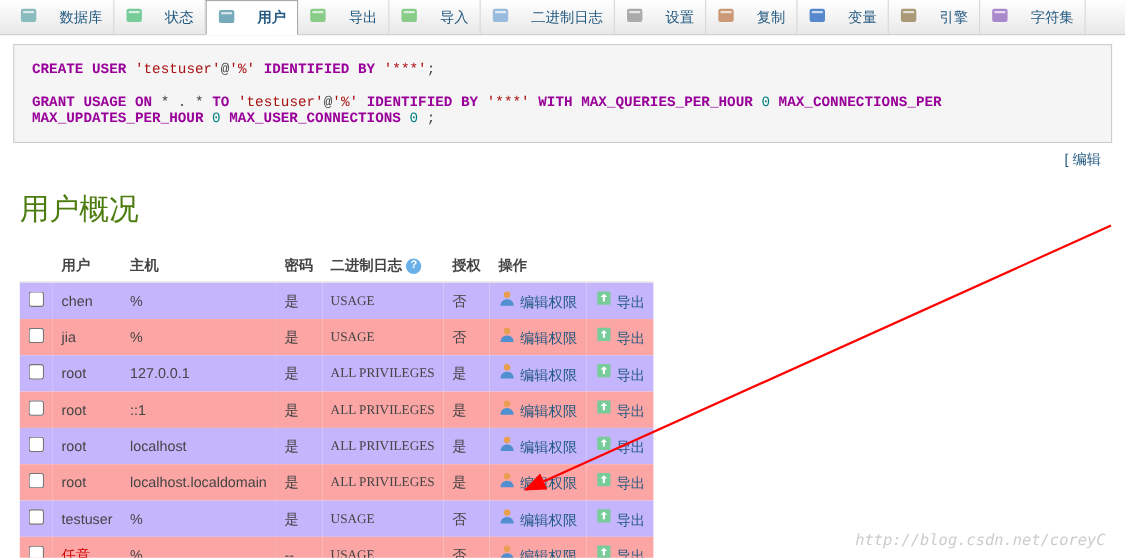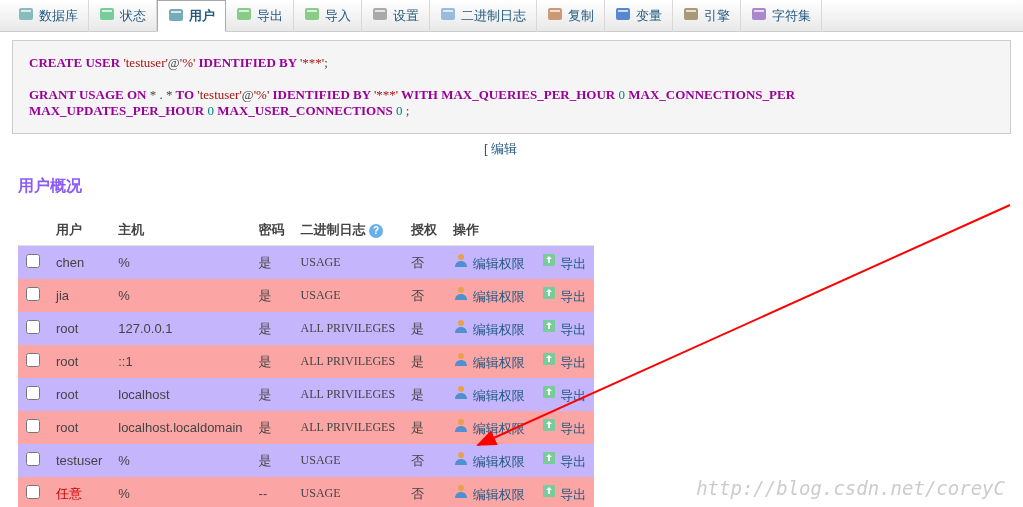--- a/index.html
+++ b/index.html
@@ -1,39 +1,39 @@
 <!DOCTYPE html>
 <html><head>
 <meta charset="utf-8">
 <style>
 *{box-sizing:border-box;margin:0;padding:0}
 body{font-family:Arial,"Microsoft YaHei",sans-serif;font-size:13px;color:#444;background:#fff;width:1023px;height:507px;overflow:hidden;position:relative}
 .tabs{display:flex;align-items:center;height:32px;background:linear-gradient(#fff,#e8e8e8);border-bottom:1px solid #ccc;padding-left:8px}
-.tab{display:flex;align-items:center;height:32px;padding:0 10px;border-right:1px solid #d8d8d8;color:#235A81;cursor:pointer;gap:5px}
+.tab{display:flex;align-items:center;height:32px;padding:0 10px;border-right:1px solid #d8d8d8;color:#235A81;cursor:pointer;gap:20px}
 .tab.active{background:#fff;border-top:1px solid #aaa;border-left:1px solid #aaa;border-right:1px solid #aaa;border-bottom:1px solid #fff;margin-bottom:-1px;font-weight:bold;color:#235A81}
 .ic{width:16px;height:16px;display:inline-block;flex:0 0 16px}
-.sqlbox{margin:8px 12px 4px 12px;background:#f5f5f5;border:1px solid #ccc;padding:14px 16px;font-family:Liberation Serif, serif;font-size:13px;white-space:pre-wrap}
-.editlink{text-align:center;padding:2px 22px 4px 0}
+.sqlbox{margin:8px 12px 4px 12px;background:#f5f5f5;border:1px solid #ccc;padding:14px 16px;font-family:Liberation Mono, monospace;font-size:13px;white-space:pre-wrap}
+.editlink{text-align:right;padding:2px 22px 4px 0}
 .editlink a{color:#235A81;text-decoration:none}
 .section{padding:10px 18px}
-h2{font-size:16px;font-weight:bold;color:#8b5cf6;margin:4px 0 18px 0}
+h2{font-size:27px;font-weight:normal;color:#4d7c0f;margin:4px 0 18px 0}
 table{border-collapse:collapse;width:auto}
 th{text-align:left;padding:6px 8px;background:#fff;font-weight:bold;border-bottom:1px solid #e0e0e0}
 td{padding:6px 8px}
 tr.odd td{background:#c4b5fd}
 tr.even td{background:#fca5a5}
 .mono{font-family:Liberation Serif, serif;font-size:12px}
 .link{color:#235A81;cursor:pointer}
 .red{color:#c00}
 .chk{width:14px;height:14px}
 .help-ic{display:inline-block;width:14px;height:14px;border-radius:50%;background:#6ab0e8;color:#fff;font-size:10px;text-align:center;line-height:14px;font-weight:bold;vertical-align:middle}
 .kw{color:#909;font-weight:bold}
 .str{color:#a11}
 .num{color:teal}
-.watermark{position:absolute;right:18px;bottom:8px;color:#ccc;font-family:Consolas,monospace;font-size:19px;font-style:italic}
+.watermark{position:absolute;right:18px;bottom:8px;color:#ccc;font-family:Consolas,monospace;font-size:14px;font-style:italic}
 .arrow{position:absolute;pointer-events:none}
 </style>
 </head>
 <body>
 
 <div class="tabs" id="tabs">
     <div class="tab">
       <span><svg class="ic" viewBox="0 0 16 16">
           <rect x="1" y="2" width="14" height="12" rx="2" fill="#8bb"></rect>
           <rect x="3" y="4" width="10" height="2" fill="#fff" opacity="0.7"></rect>
@@ -63,31 +63,31 @@
     </div>
     <div class="tab">
       <span><svg class="ic" viewBox="0 0 16 16">
           <rect x="1" y="2" width="14" height="12" rx="2" fill="#8c8"></rect>
           <rect x="3" y="4" width="10" height="2" fill="#fff" opacity="0.7"></rect>
         </svg></span>
       <span>导入</span>
     </div>
     <div class="tab">
       <span><svg class="ic" viewBox="0 0 16 16">
+          <rect x="1" y="2" width="14" height="12" rx="2" fill="#9bd"></rect>
+          <rect x="3" y="4" width="10" height="2" fill="#fff" opacity="0.7"></rect>
+        </svg></span>
+      <span>二进制日志</span>
+    </div>
+    <div class="tab">
+      <span><svg class="ic" viewBox="0 0 16 16">
           <rect x="1" y="2" width="14" height="12" rx="2" fill="#aaa"></rect>
           <rect x="3" y="4" width="10" height="2" fill="#fff" opacity="0.7"></rect>
         </svg></span>
       <span>设置</span>
-    </div>
-    <div class="tab">
-      <span><svg class="ic" viewBox="0 0 16 16">
-          <rect x="1" y="2" width="14" height="12" rx="2" fill="#9bd"></rect>
-          <rect x="3" y="4" width="10" height="2" fill="#fff" opacity="0.7"></rect>
-        </svg></span>
-      <span>二进制日志</span>
     </div>
     <div class="tab">
       <span><svg class="ic" viewBox="0 0 16 16">
           <rect x="1" y="2" width="14" height="12" rx="2" fill="#c97"></rect>
           <rect x="3" y="4" width="10" height="2" fill="#fff" opacity="0.7"></rect>
         </svg></span>
       <span>复制</span>
     </div>
     <div class="tab">
       <span><svg class="ic" viewBox="0 0 16 16">

